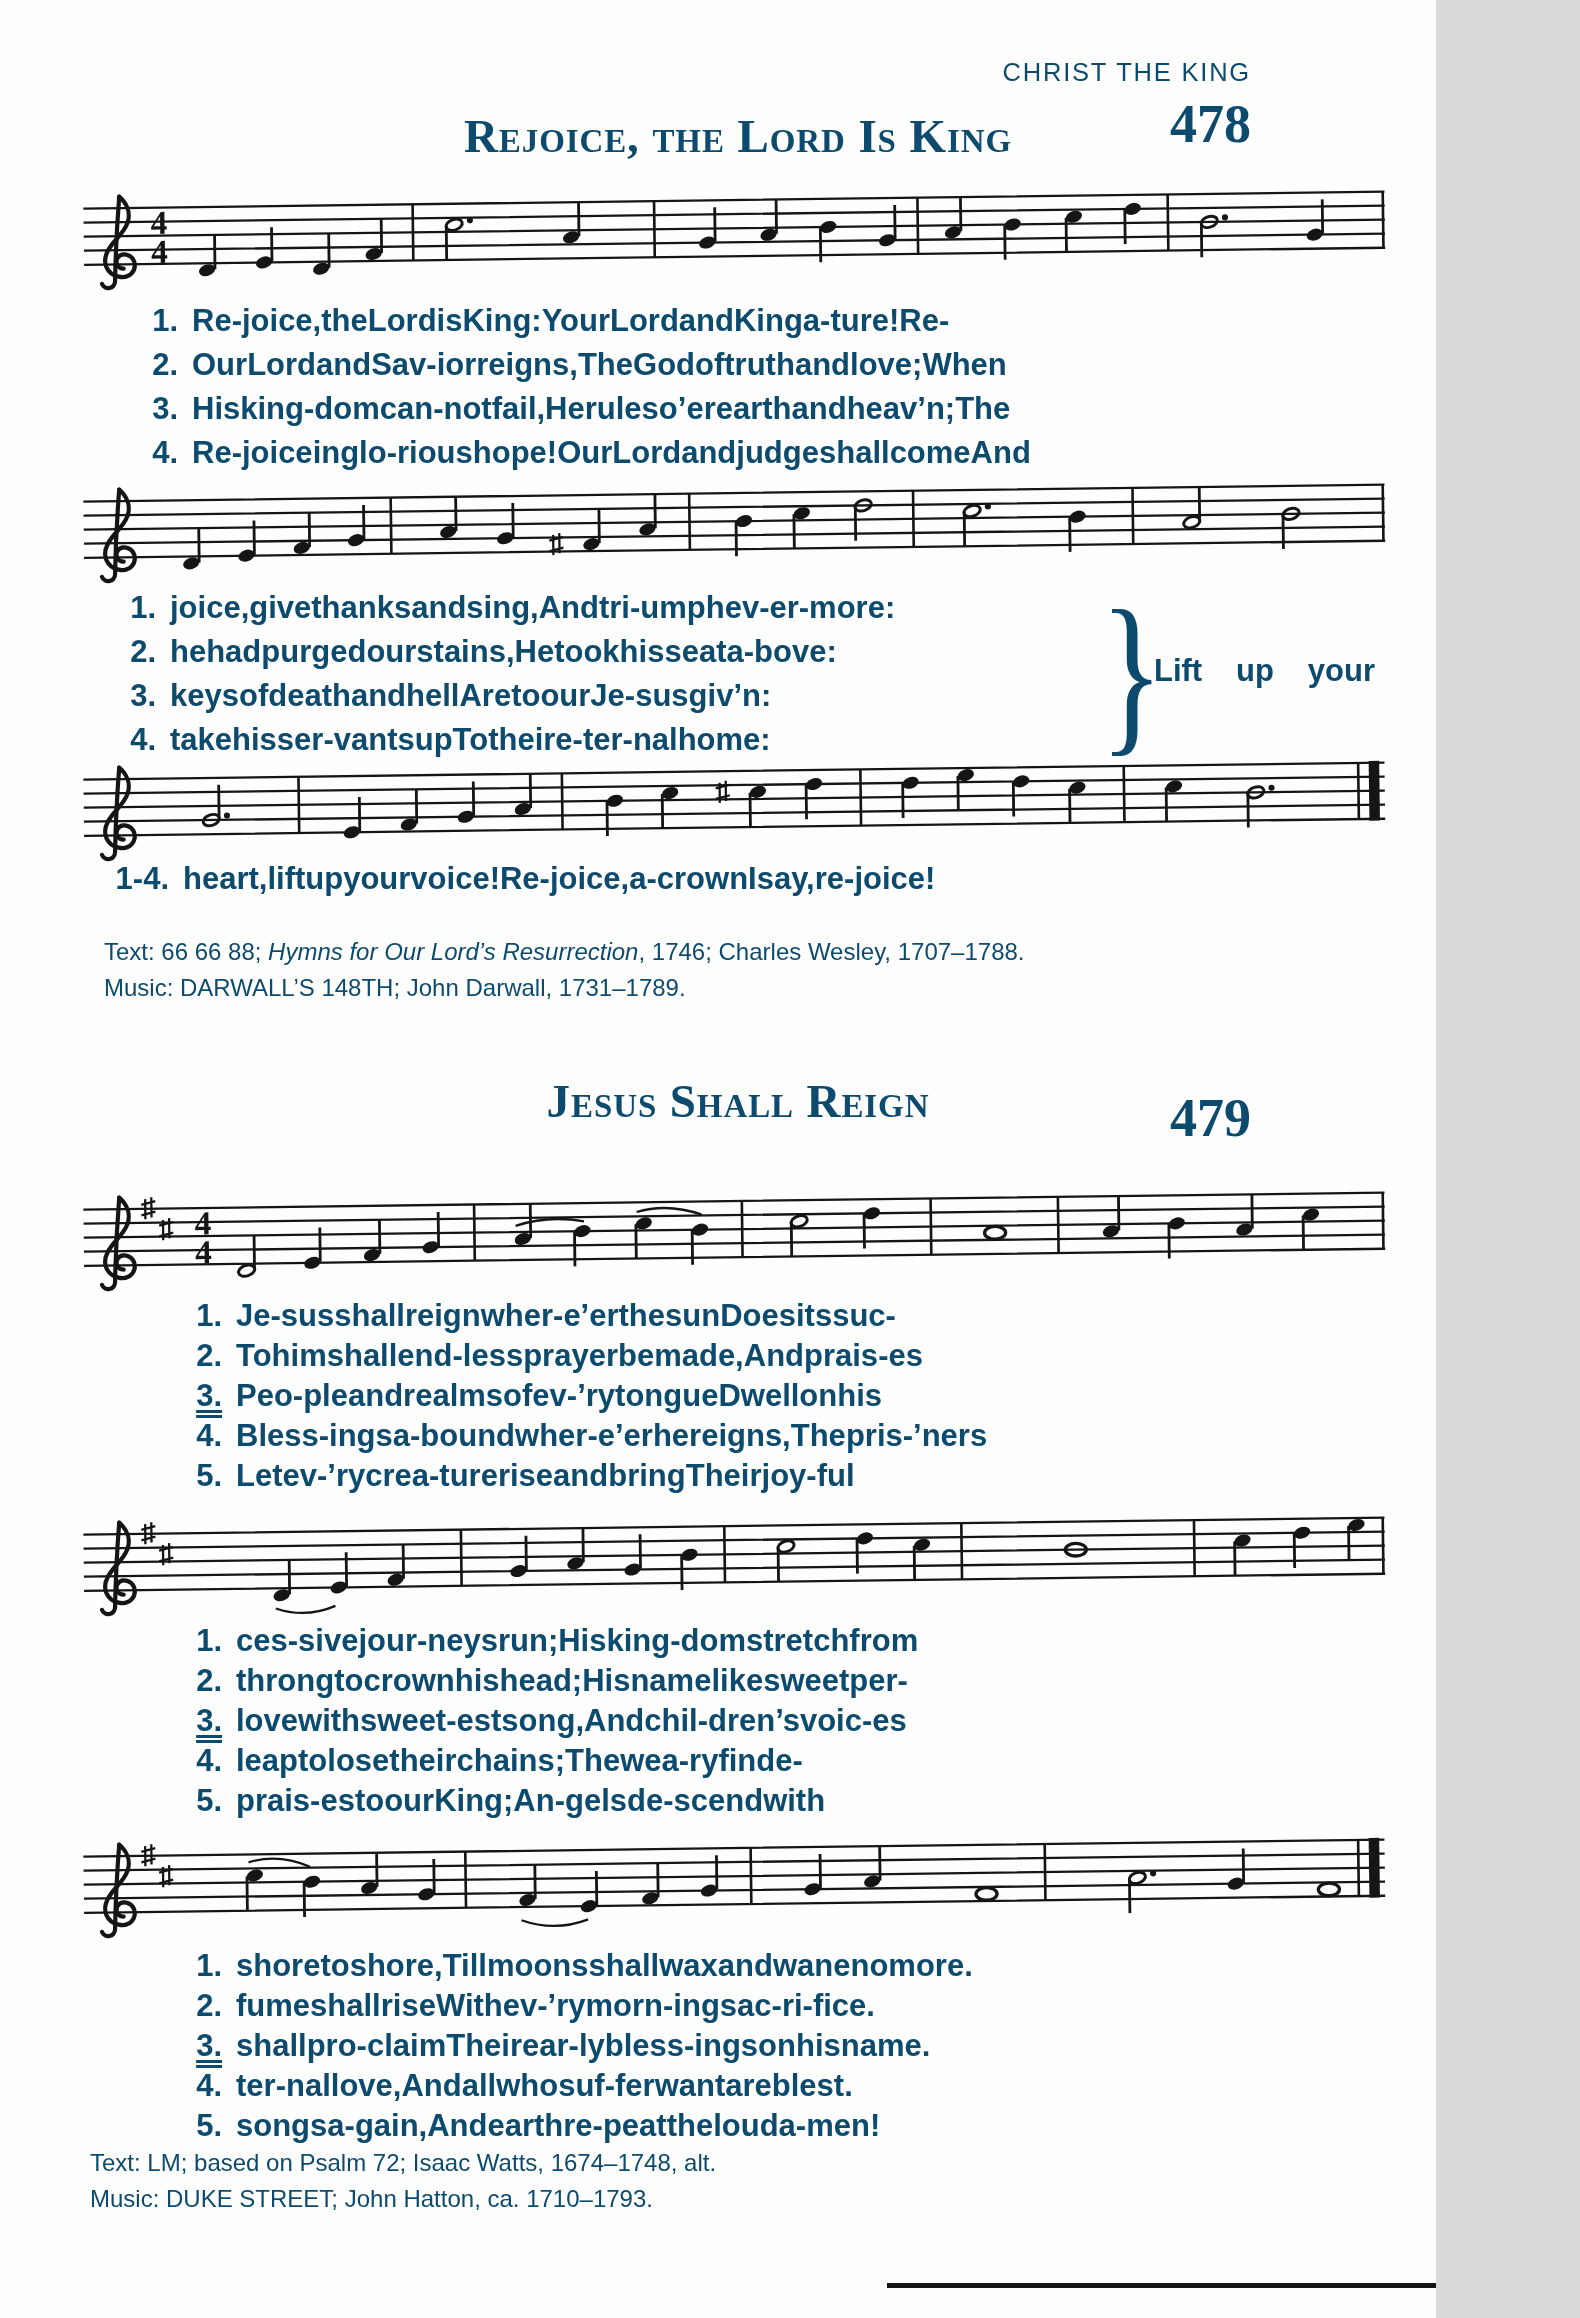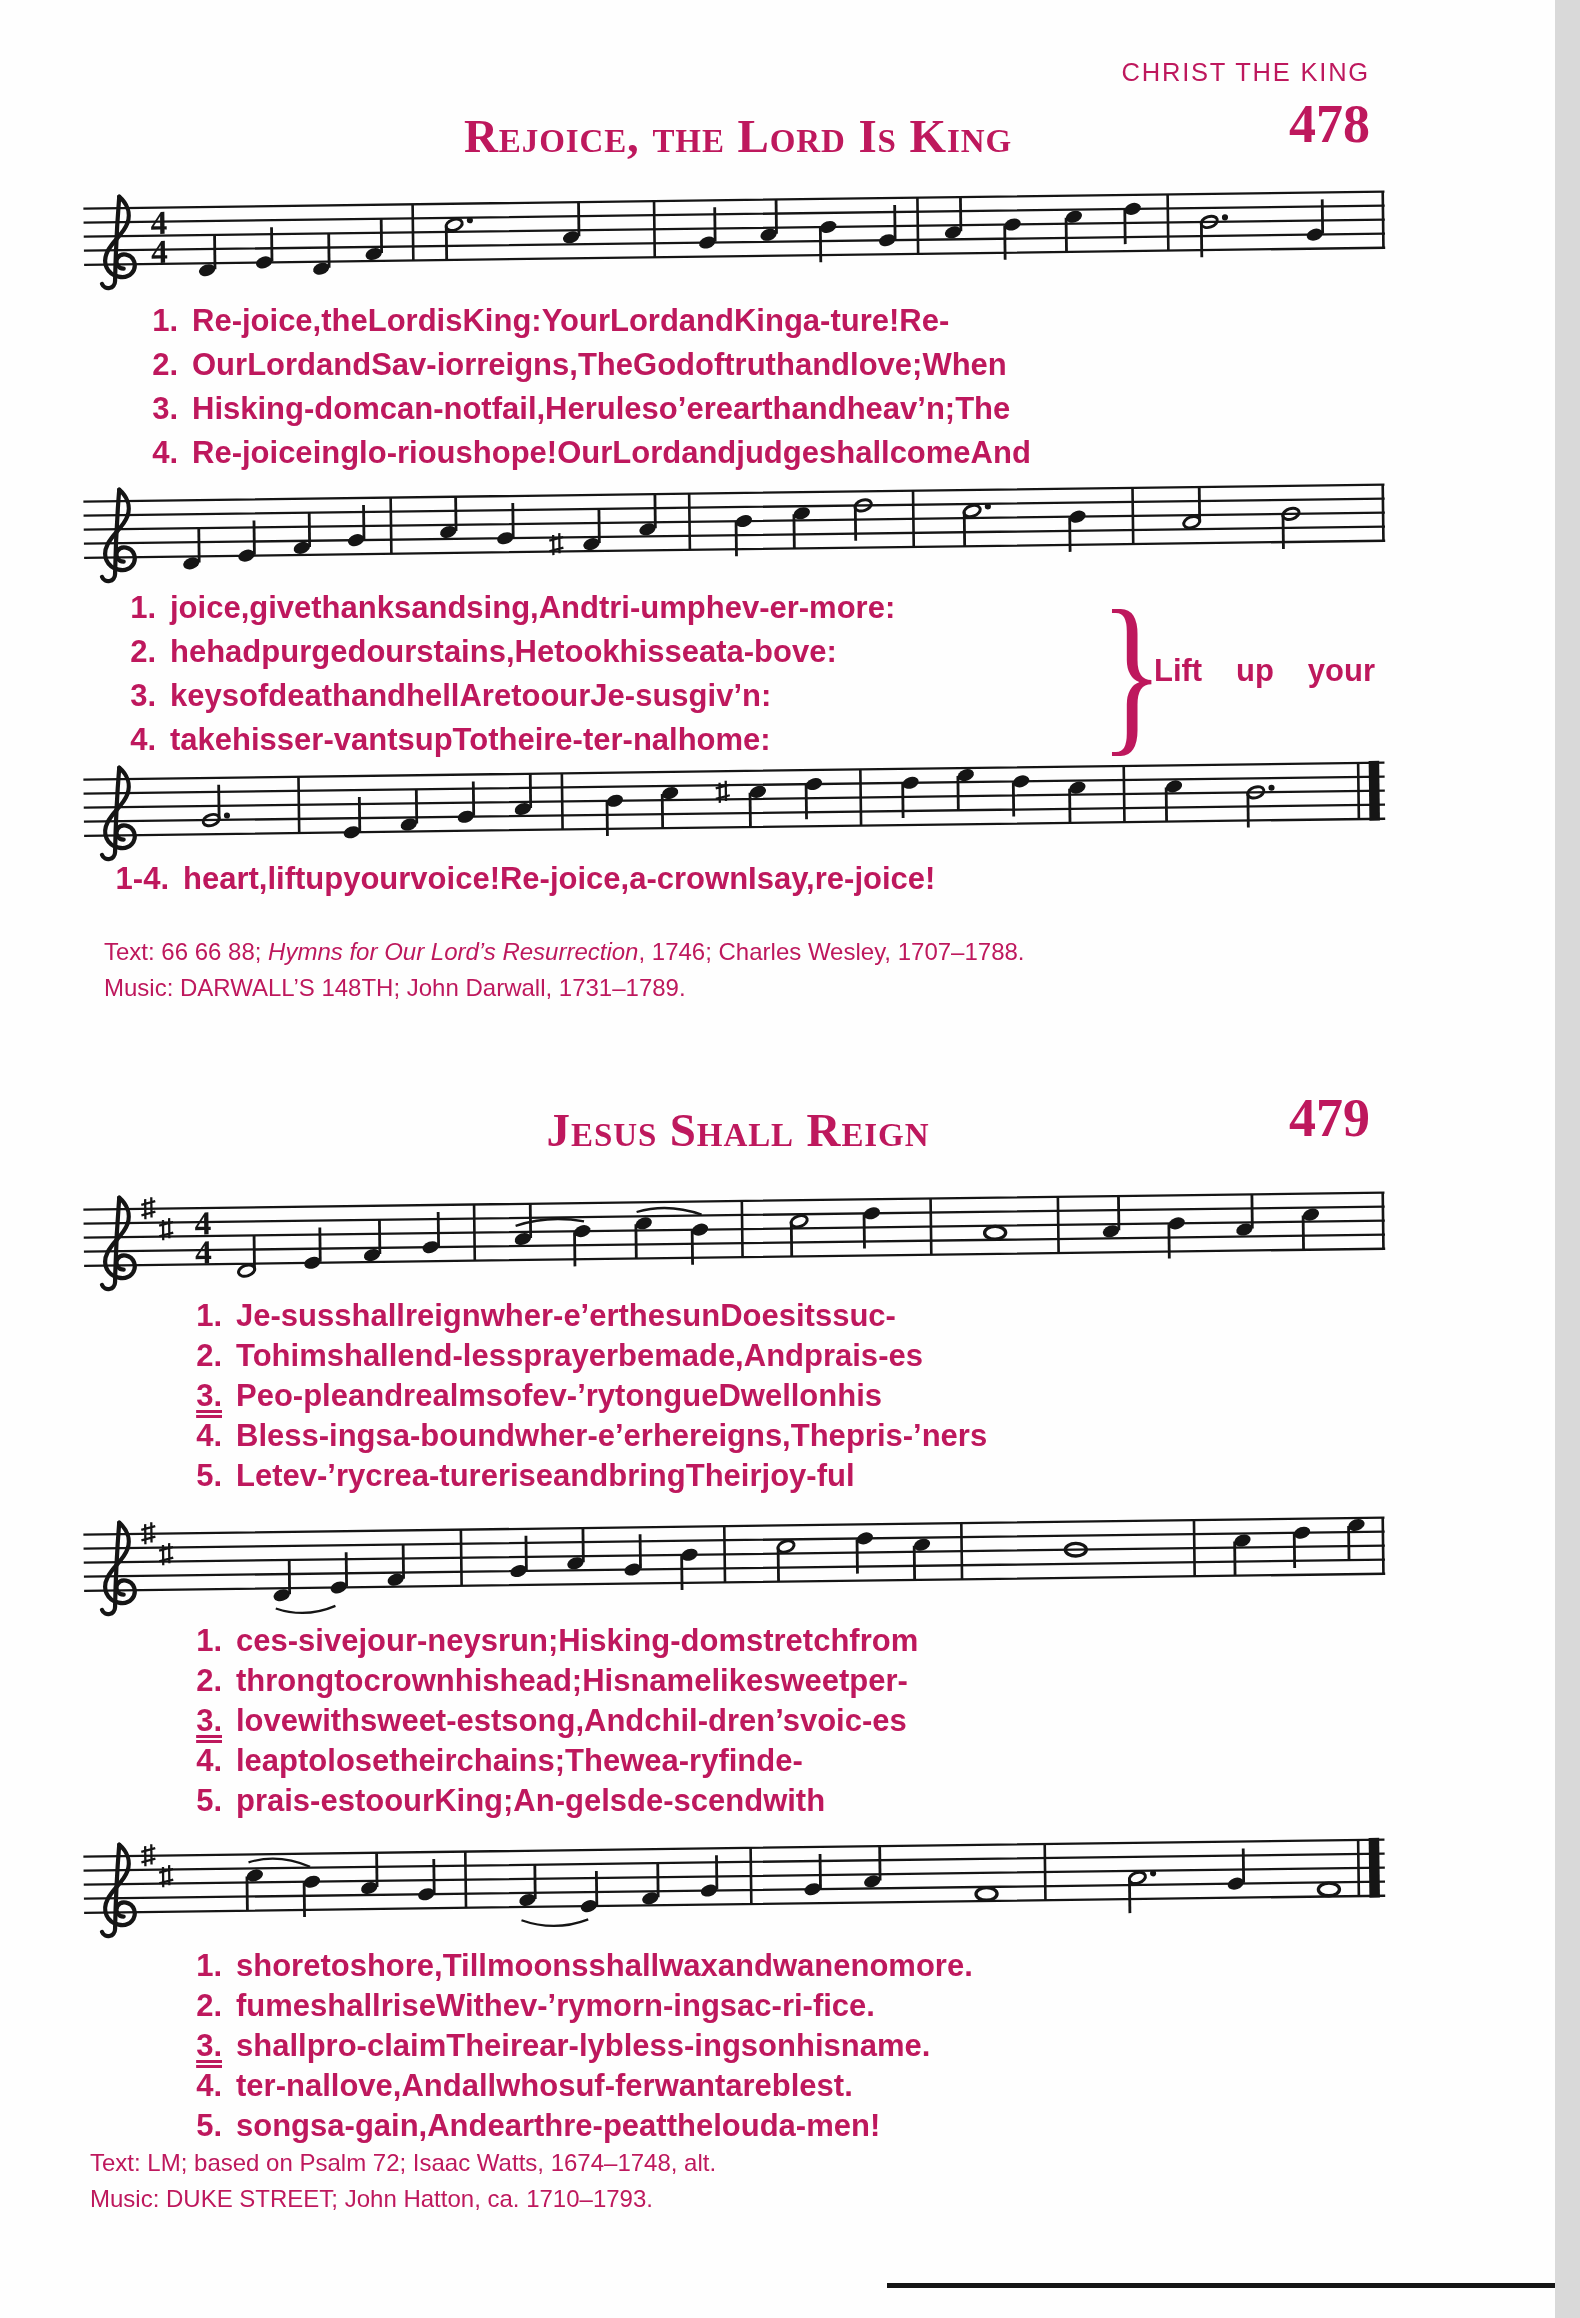--- a/index.html
+++ b/index.html
@@ -1,16 +1,16 @@
 <!DOCTYPE html>
 <html style="font-size:14px"><head>
 <meta charset="utf-8">
 <style>
   html,body{margin:0;padding:0;background:#d9d9d9;}
-  .page{position:relative;width:1555px;height:2319px;background:#fefefe;color:#be185d;
+  .page{position:relative;width:1436px;height:2319px;background:#fefefe;color:#0c4a6e;
         font-family:"Liberation Sans",sans-serif;overflow:hidden;}
 
   .cat-header{position:absolute;top:58px;right:185px;font-size:25.5px;letter-spacing:1.8px;
               font-family:"Liberation Sans",sans-serif;}
   .h-title{position:absolute;left:97px;width:1282px;text-align:center;
            font-family:"Liberation Serif",serif;font-weight:bold;font-variant:small-caps;
            font-size:47px;letter-spacing:0.9px;}
   .h-num{position:absolute;right:185px;font-family:"Liberation Serif",serif;
          font-weight:bold;font-size:54px;}
 
@@ -348,21 +348,21 @@
           <span class="w">joice!</span>
         </span>
     </div>
   </div>
 
   <div class="credits" style="top:934px;left:104px;">
     <div><span>Text: 66 66 88; </span><i>Hymns for Our Lord’s Resurrection</i><span>, 1746; Charles Wesley, 1707–1788.</span></div>
     <div>Music: DARWALL’S 148TH; John Darwall, 1731–1789.</div>
   </div>
 
-  <div class="h-title" style="top:1103px;">Jesus Shall Reign</div>
+  <div class="h-title" style="top:1074px;">Jesus Shall Reign</div>
   <div class="h-num" style="top:1087px;">479</div>
 
   <div class="stave" style="top:1187px;">
     <svg viewBox="0 0 1500 132" xmlns="http://www.w3.org/2000/svg">
       <path d="M10 25 H1492 M10 41 H1492 M10 57 H1492 M10 73 H1492 M10 89 H1492" stroke="#151515" stroke-width="2.6" fill="none"></path>
       <use href="#clef" x="34" y="0"></use>
       <use href="#shp" x="84" y="25"></use>
       <use href="#shp" x="104" y="49"></use>
       <text class="tsig" x="146" y="55">4</text>
       <text class="tsig" x="146" y="88">4</text>

